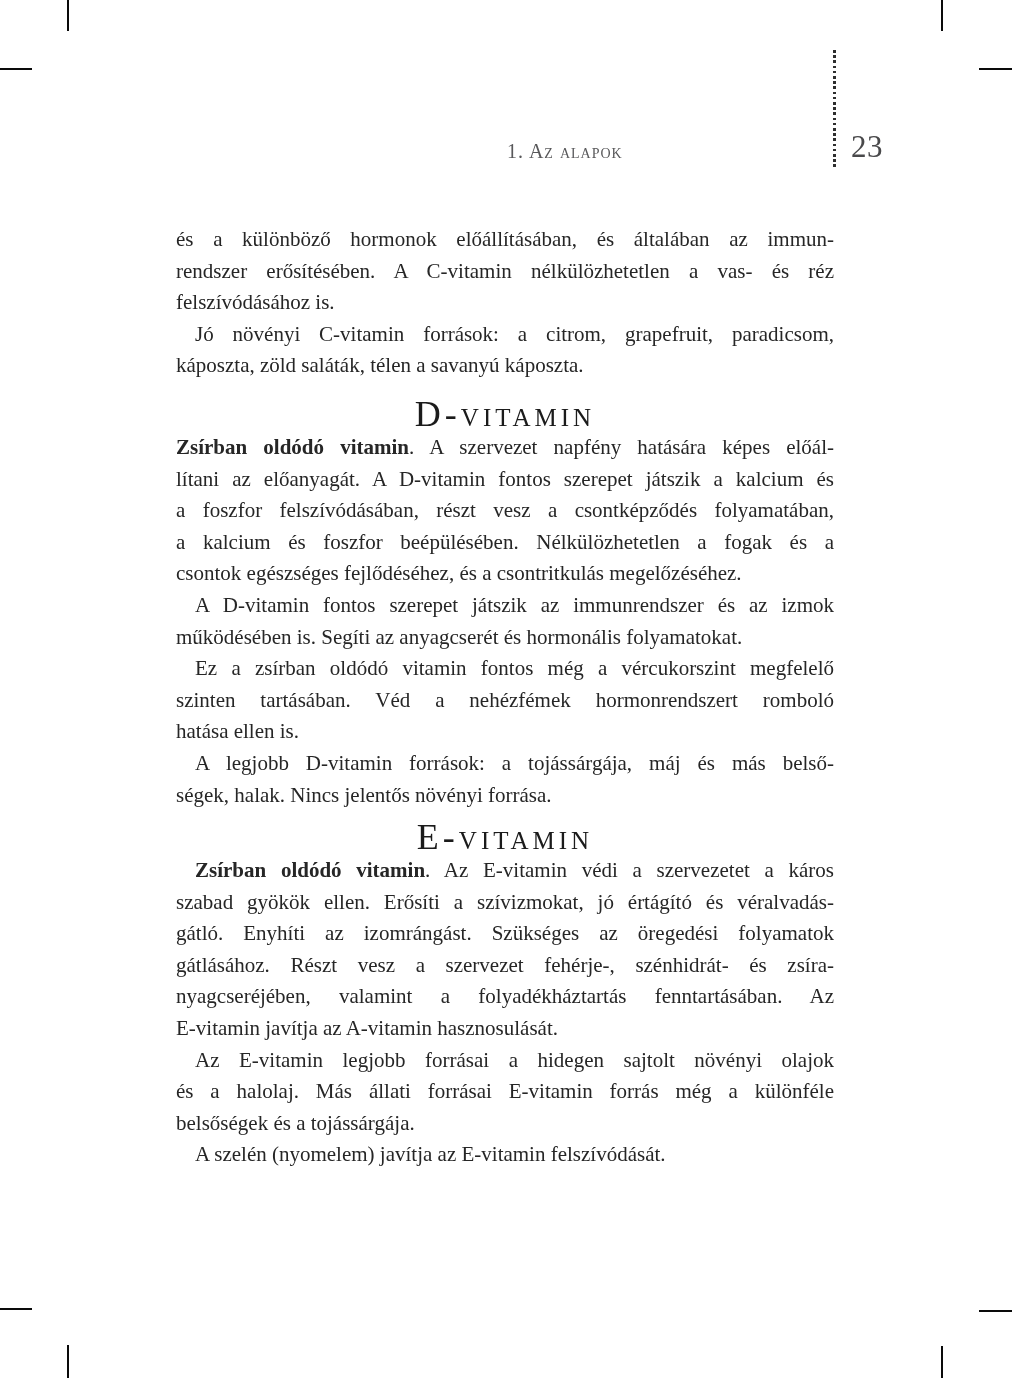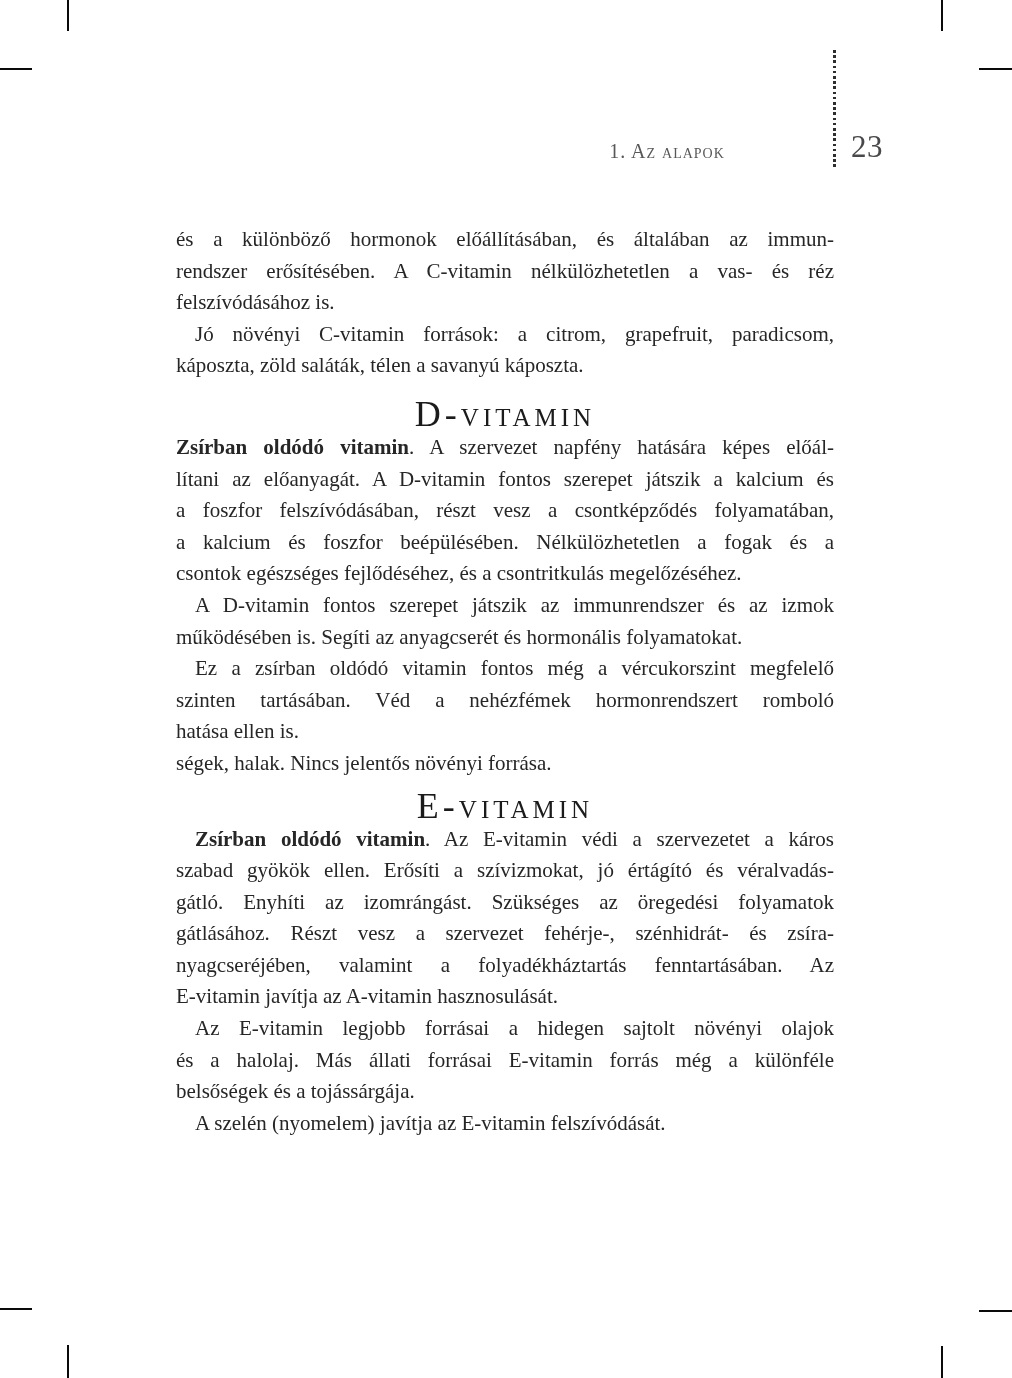--- a/index.html
+++ b/index.html
@@ -19,21 +19,21 @@
   .crop {
     position: absolute;
     background: #0a0a0a;
   }
   
   .chapter-label {
     position: absolute;
     top: 139px;
     right: 185px;
     width: 320px;
-    text-align: center;
+    text-align: left;
     font-size: 20px;
     line-height: 24px;
     font-variant: small-caps;
     letter-spacing: 1px;
     color: #58585a;
     white-space: nowrap;
   }
   .dotted-rule {
     position: absolute;
     left: 833px;
@@ -124,20 +124,21 @@
       <div class="paragraph" data-name="paragraph">
         <div class="line indent" data-name="text-line"><span data-name="text-run">A D-vitamin fontos szerepet játszik az immunrendszer és az izmok</span></div>
         <div class="line last" data-name="text-line"><span data-name="text-run">működésében is. Segíti az anyagcserét és hormonális folyamatokat.</span></div>
       </div>
       <div class="paragraph" data-name="paragraph">
         <div class="line indent" data-name="text-line"><span data-name="text-run">Ez a zsírban oldódó vitamin fontos még a vércukorszint megfelelő</span></div>
         <div class="line" data-name="text-line"><span data-name="text-run">szinten tartásában. Véd a nehézfémek hormonrendszert romboló</span></div>
         <div class="line last" data-name="text-line"><span data-name="text-run">hatása ellen is.</span></div>
       </div>
       <div class="paragraph" data-name="paragraph">
+        <div class="line indent" data-name="text-line"><span data-name="text-run">A legjobb D-vitamin források: a tojássárgája, máj és más belső-</span></div>
         <div class="line last" data-name="text-line"><span data-name="text-run">ségek, halak. Nincs jelentős növényi forrása.</span></div>
       </div>
       <div class="section-heading" data-name="section-heading-e-vitamin">E-vitamin</div>
       <div class="paragraph" data-name="paragraph">
         <div class="line indent" data-name="text-line"><span class="bold" data-name="bold-run">Zsírban oldódó vitamin</span><span data-name="text-run">. Az E-vitamin védi a szervezetet a káros</span></div>
         <div class="line" data-name="text-line"><span data-name="text-run">szabad gyökök ellen. Erősíti a szívizmokat, jó értágító és véralvadás-</span></div>
         <div class="line" data-name="text-line"><span data-name="text-run">gátló. Enyhíti az izomrángást. Szükséges az öregedési folyamatok</span></div>
         <div class="line" data-name="text-line"><span data-name="text-run">gátlásához. Részt vesz a szervezet fehérje-, szénhidrát- és zsíra-</span></div>
         <div class="line" data-name="text-line"><span data-name="text-run">nyagcseréjében, valamint a folyadékháztartás fenntartásában. Az</span></div>
         <div class="line last" data-name="text-line"><span data-name="text-run">E-vitamin javítja az A-vitamin hasznosulását.</span></div>

